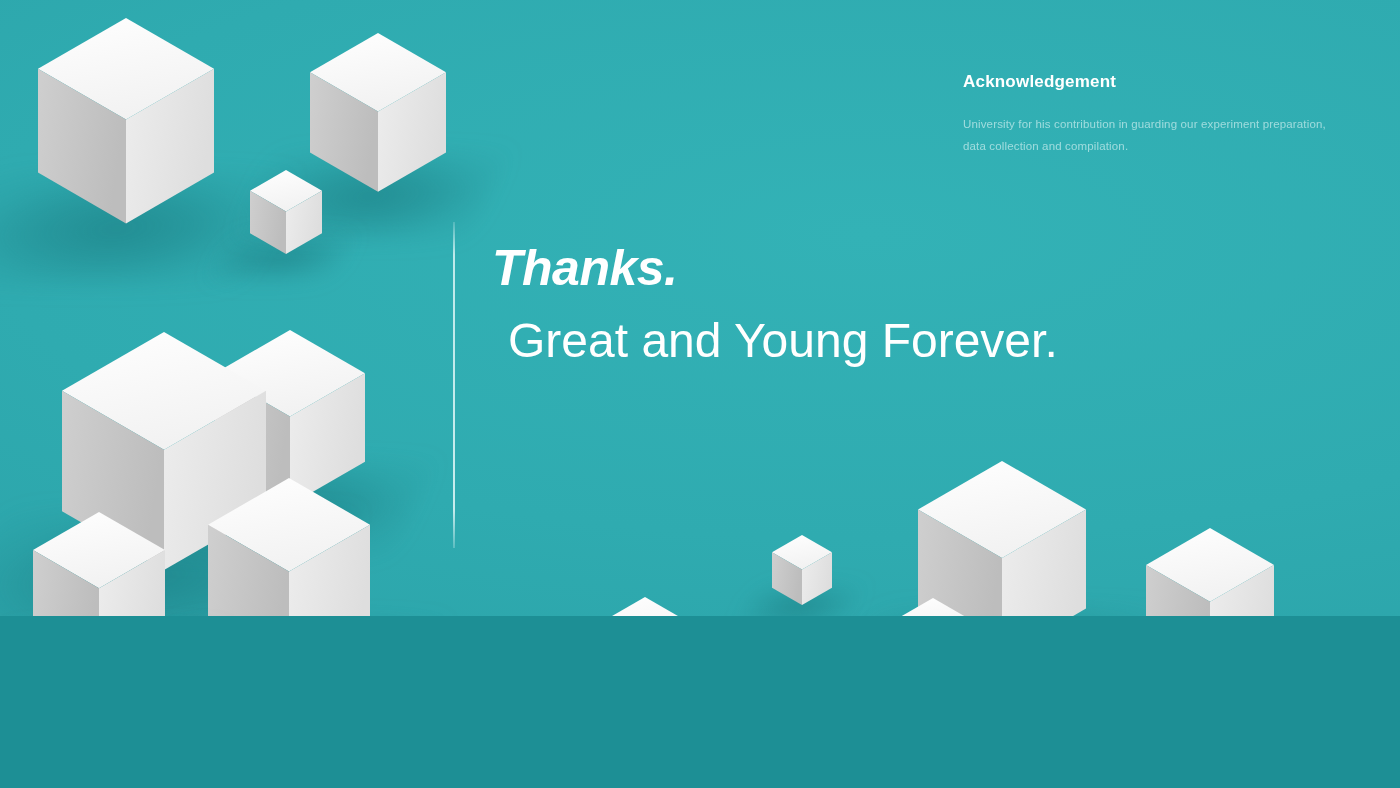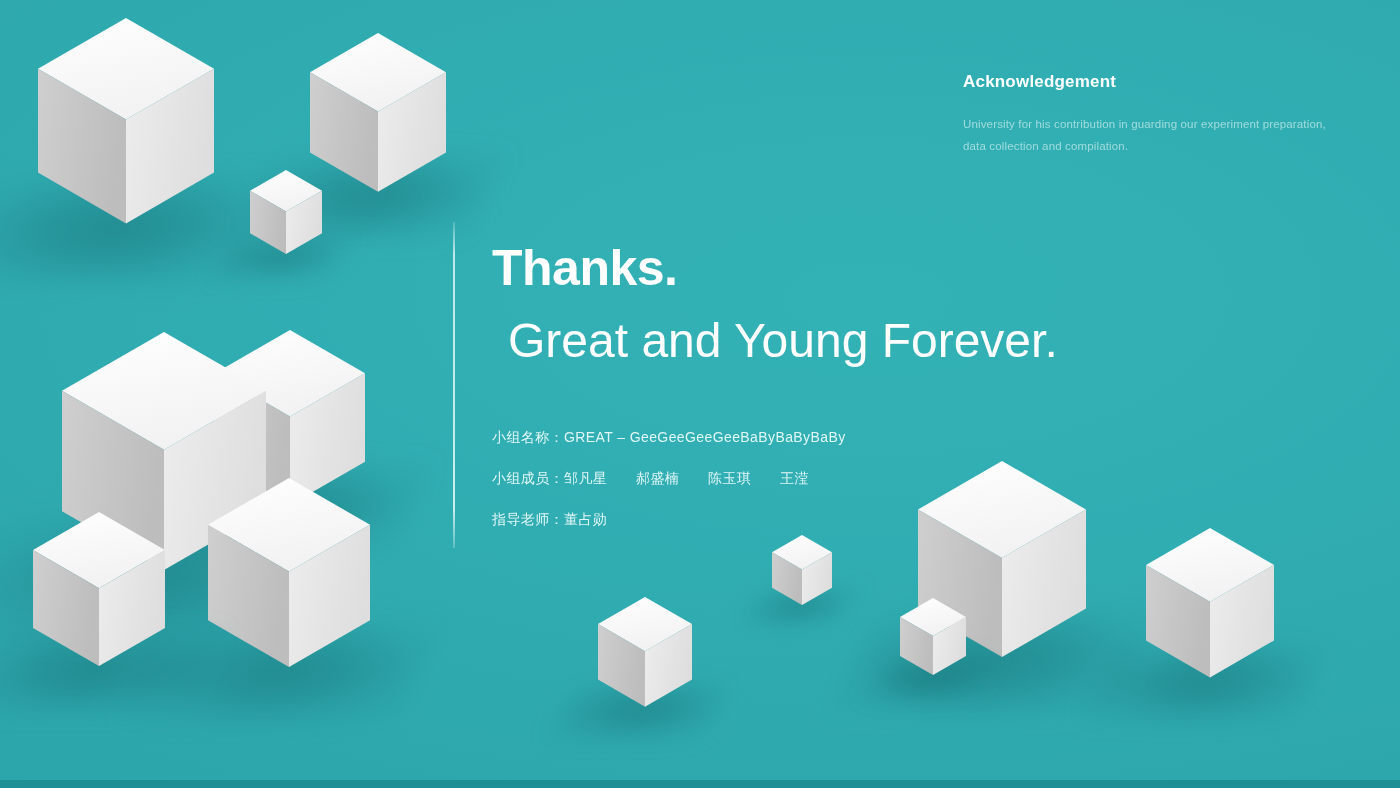--- a/index.html
+++ b/index.html
@@ -3,21 +3,21 @@
 <meta charset="utf-8">
 <style>
   html, body {
     margin: 0;
     padding: 0;
     background: #1d8f95;
   }
   #slide {
     position: relative;
     width: 1400px;
-    height: 780px;
+    height: 616px;
     overflow: hidden;
     background: #2fabb0;
     background-image:
       radial-gradient(ellipse 120% 95% at 62% 38%, #33b2b6 0%, #2fabb0 52%, #2aa1a7 100%);
     font-family: "Liberation Sans", sans-serif;
     -webkit-font-smoothing: antialiased;
   }
 
   
   .scene {
@@ -86,20 +86,21 @@
     left: 492px;
     top: 240px;
   }
   .title-line1 {
     font-size: 50px;
     font-weight: bold;
     color: #ffffff;
     line-height: 56px;
     letter-spacing: -0.5px;
     margin: 0;
+    font-style: italic;
   }
   .title-line2 {
     font-size: 48px;
     font-weight: normal;
     color: #ffffff;
     line-height: 58px;
     letter-spacing: 0px;
     margin: 16px;
   }
 
@@ -399,19 +400,14 @@
       <span>University for his contribution in guarding our experiment preparation,</span>
       <span>data collection and compilation.</span>
     </p>
   </div>
 
   <div class="titleblock">
     <div class="title-line1">Thanks.</div>
     <div class="title-line2">Great and Young Forever.</div>
   </div>
 
-  <div class="credits">
-    <div class="credit-row">小组名称：GREAT – GeeGeeGeeGeeBaByBaByBaBy</div>
-    <div class="credit-row">小组成员：邹凡星　　郝盛楠　　陈玉琪　　王滢</div>
-    <div class="credit-row">指导老师：董占勋</div>
-  </div>
 
 </div>
 
 </body></html>

